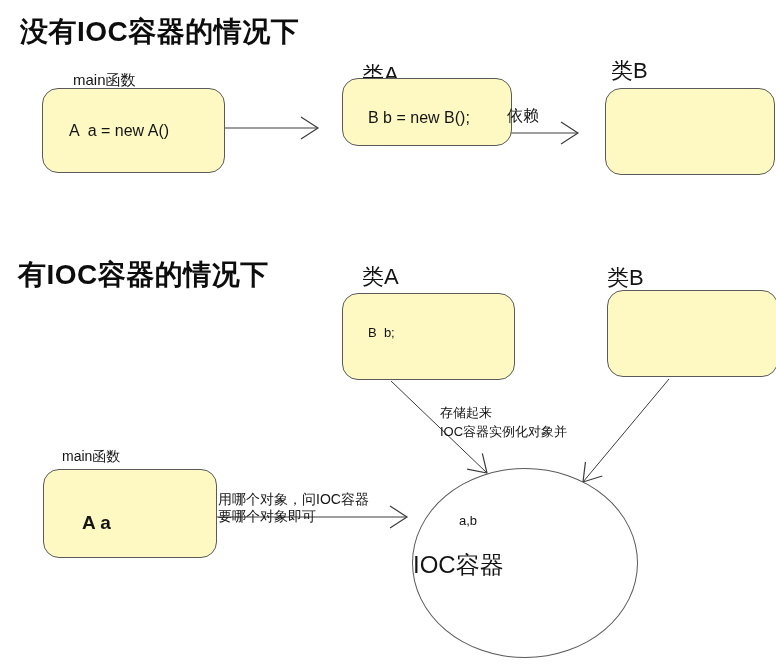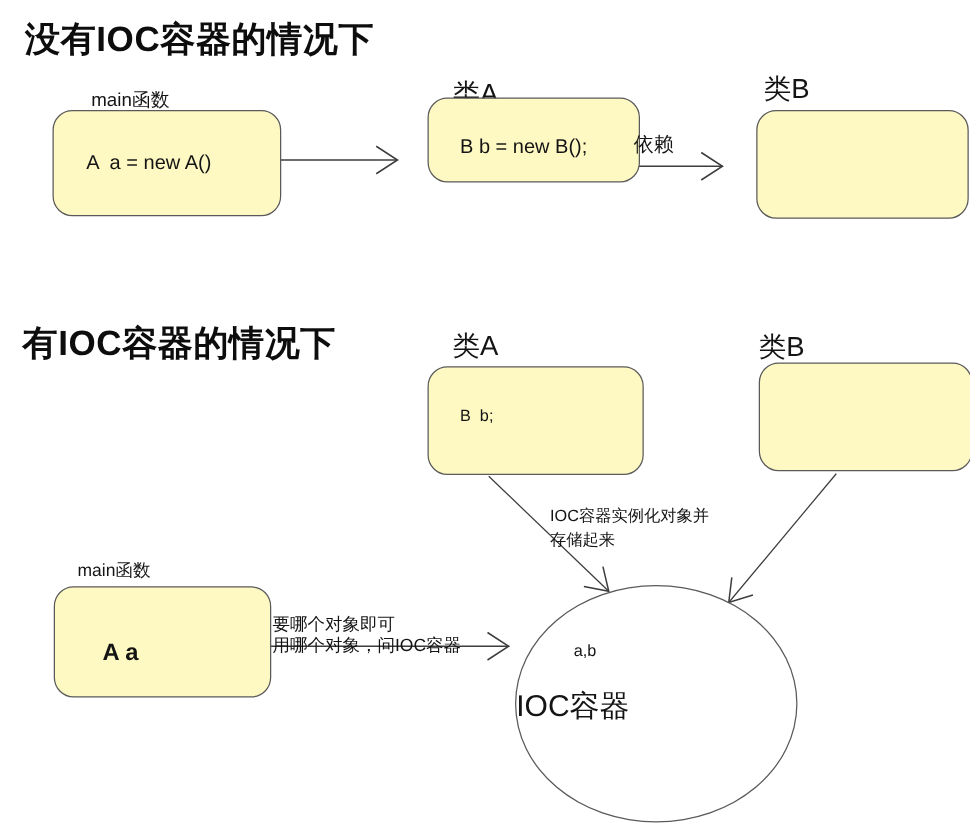--- a/index.html
+++ b/index.html
@@ -85,32 +85,32 @@
 
   <span class="boxlabel" id="lb4">类A</span>
   <div class="dbox" id="b4">
     <p>B  b;</p>
   </div>
 
   <span class="boxlabel" id="lb5">类B</span>
   <div class="dbox" id="b5"></div>
 
   <div class="arrlabel" id="al-store">
+    <div>存储起来</div>
     <div>IOC容器实例化对象并</div>
-    <div>存储起来</div>
   </div>
 
   <span class="boxlabel" id="lb6">main函数</span>
   <div class="dbox" id="b6">
     <p>A a</p>
   </div>
 
   <div class="arrlabel" id="al-ask">
+    <div>用哪个对象，问IOC容器</div>
     <div>要哪个对象即可</div>
-    <div>用哪个对象，问IOC容器</div>
   </div>
 
   <div id="el">
     <span class="items">a,b</span>
     <span class="elabel">IOC容器</span>
   </div>
 
 </div>
 
 </body></html>

